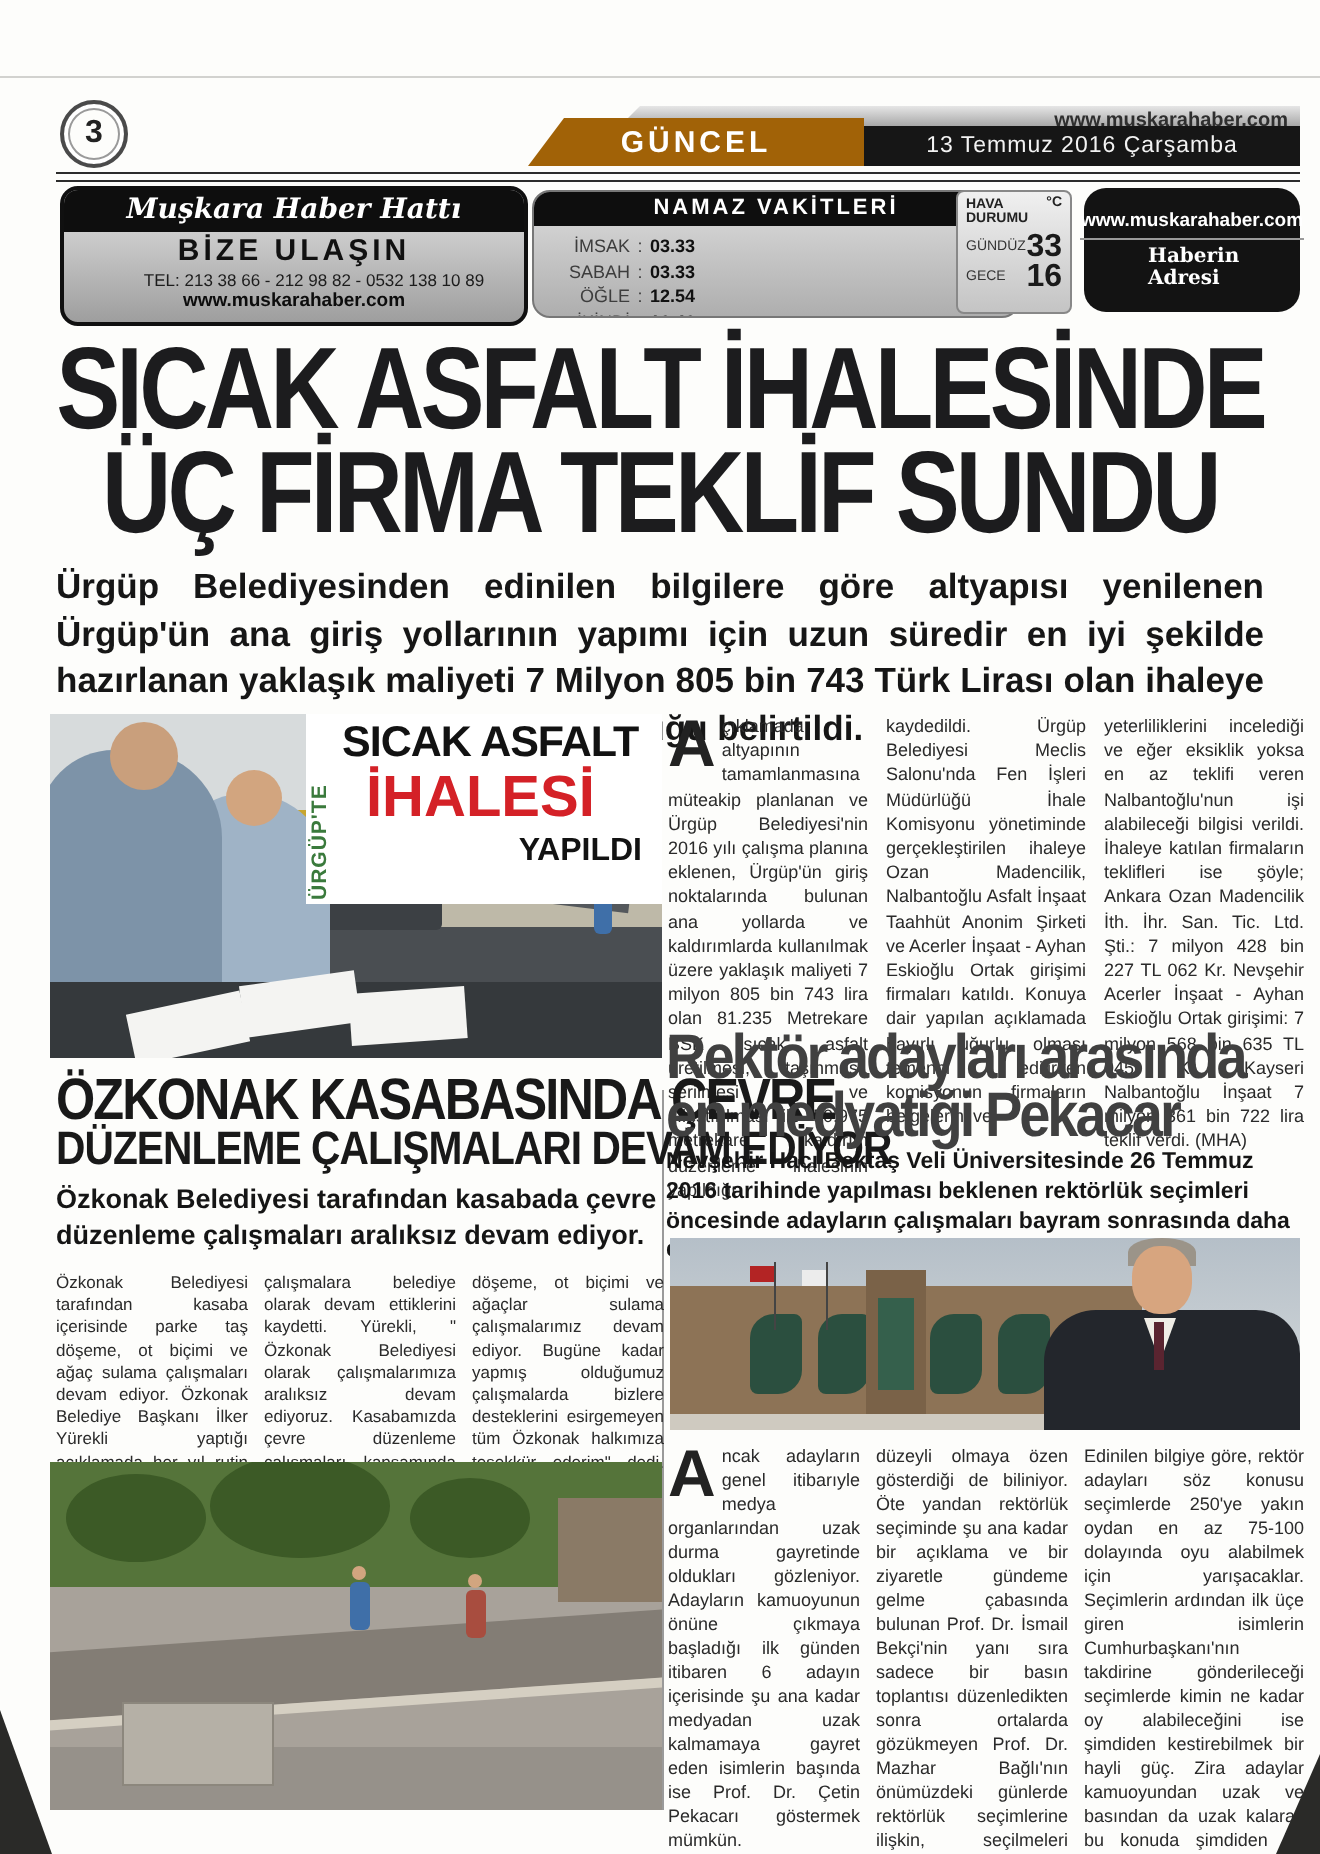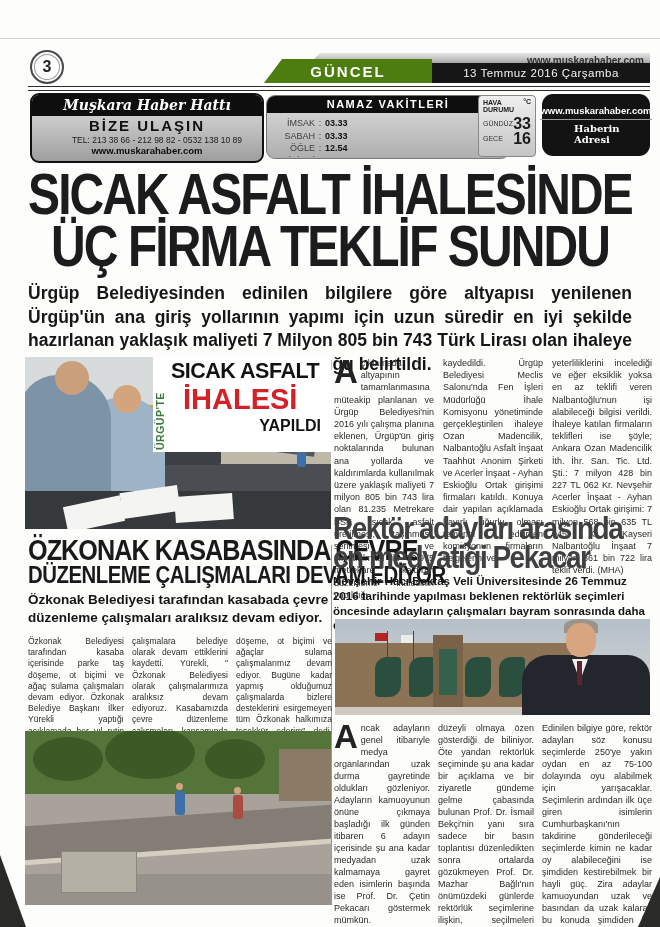--- a/index.html
+++ b/index.html
@@ -14,21 +14,21 @@
   .logo .region{position:absolute;left:52px;top:0;font-size:6px;font-weight:bold;color:#333;letter-spacing:1px;}
   .logo .brand{position:absolute;left:24px;top:3px;font-family:"DejaVu Serif",serif;font-style:italic;font-weight:bold;
     font-size:27px;color:#141414;letter-spacing:-1px;}
   .logo .swirl{position:absolute;left:-4px;top:2px;}
   .logo .subrow{position:absolute;left:32px;top:33px;font-size:8px;font-weight:bold;color:#222;letter-spacing:1px;}
   .logo .tagline{position:absolute;left:78px;top:33px;font-family:"DejaVu Serif",serif;font-style:italic;font-size:8px;color:#444;
     border-bottom:1px solid #555;padding-right:26px;}
   .graybar{left:306px;top:53px;width:344px;height:14px;background:linear-gradient(#e6e6e6,#8f8f8f);
     clip-path:polygon(14px 0,100% 0,100% 100%,0 100%);display:flex;align-items:center;justify-content:flex-end;
     font-size:10px;color:#2e2e2e;padding-right:6px;box-sizing:border-box;font-weight:bold;}
-  .guncel{left:264px;top:59px;width:168px;height:24px;background:#4d7c0f;clip-path:polygon(18px 0,100% 0,100% 100%,0 100%);
+  .guncel{left:264px;top:59px;width:168px;height:24px;background:#a16207;clip-path:polygon(18px 0,100% 0,100% 100%,0 100%);
     display:flex;align-items:center;justify-content:center;color:#fff;font-weight:bold;font-size:15px;letter-spacing:2px;}
   .datebar{left:432px;top:63px;width:218px;height:20px;background:#161616;display:flex;align-items:center;justify-content:center;
     color:#f2f2f2;font-size:11.5px;letter-spacing:0.5px;}
   .dblrule{left:28px;top:86px;width:622px;height:3px;border-top:1px solid #2c2c2c;border-bottom:1px solid #2c2c2c;}
   
   .contact{left:30px;top:93px;width:230px;height:66px;border:2px solid #101010;border-radius:9px;overflow:hidden;background:linear-gradient(#e3e3e3,#9e9e9e);}
   .contact .hd{background:#0e0e0e;color:#fff;text-align:center;font-family:"DejaVu Serif",serif;font-style:italic;font-weight:bold;
     font-size:14px;height:21px;line-height:21px;}
   .contact .ulasin{text-align:center;font-weight:bold;font-size:15px;letter-spacing:2px;color:#111;margin-top:1px;}
   .contact .tel{text-align:center;font-size:8.5px;color:#1c1c1c;margin-top:1px;padding-left:20px;}

